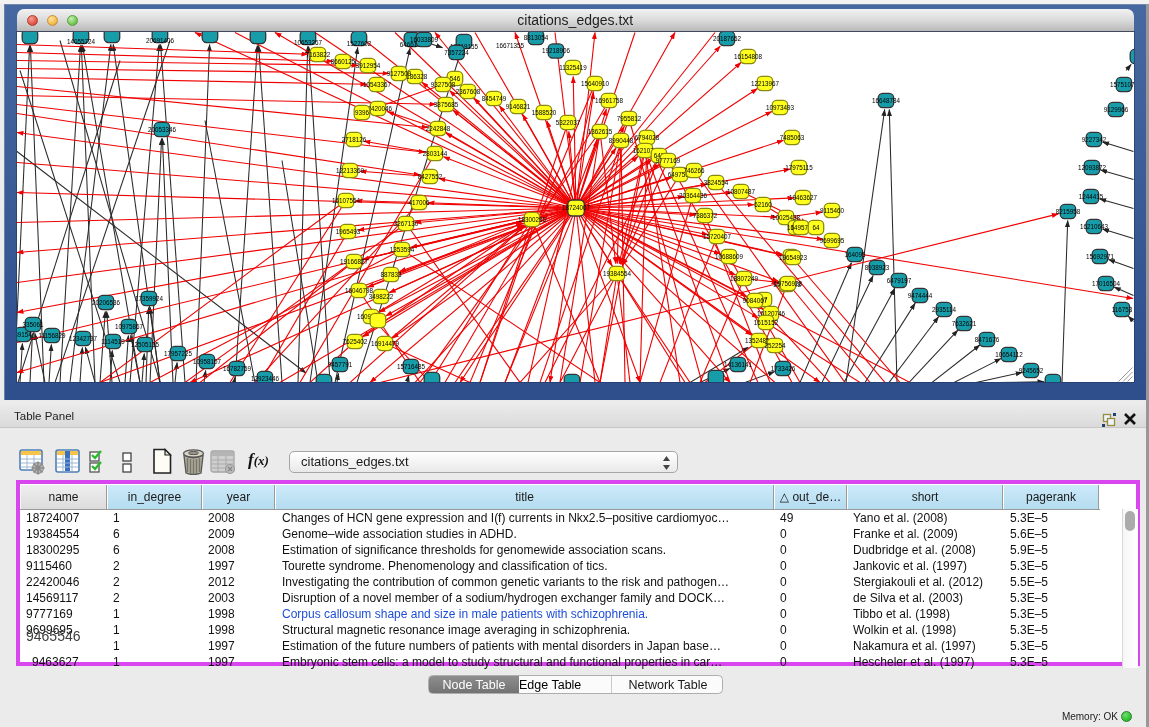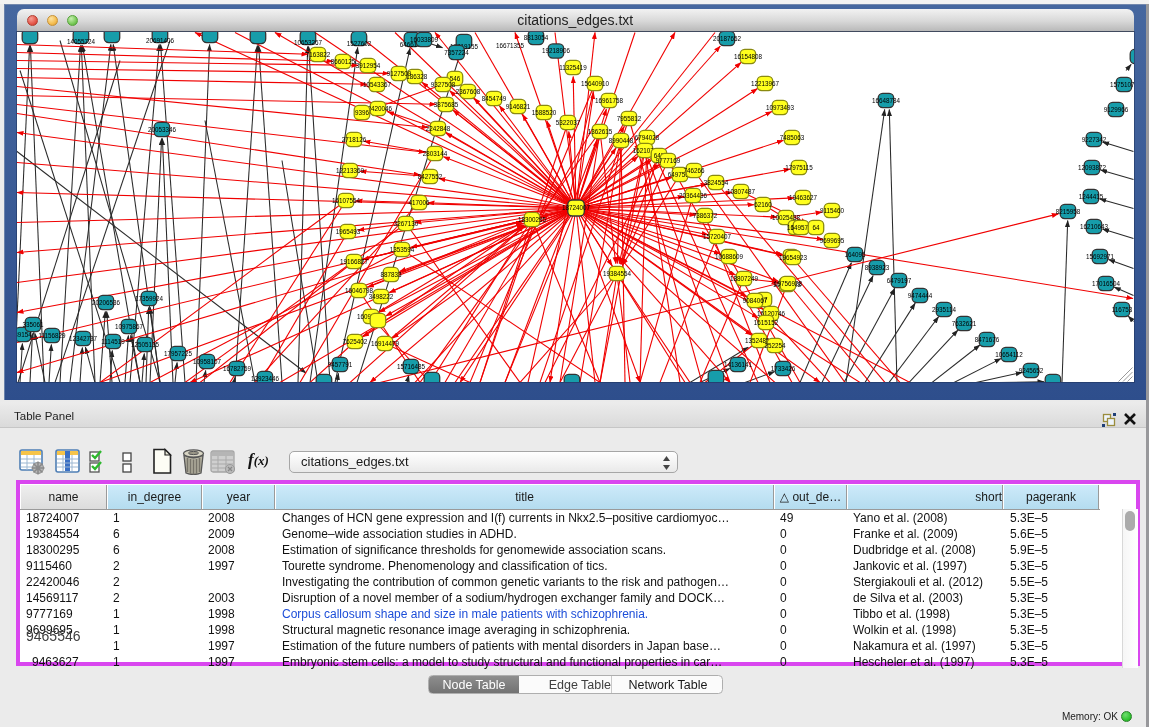--- a/index.html
+++ b/index.html
@@ -627,21 +627,21 @@
         <path d="M4.5 15L1 10h7z" fill="#444"></path>
       </svg>
   </div>
 
   <div class="abs" style="left:16px;top:80px;width:1124px;height:186px;background:#fff;border:4px solid #d946ef">
     <div style="position:absolute;left:1px;top:1px;width:86px;height:24px;background:linear-gradient(#efefef,#dcdcdc);border-right:1px solid #9a9a9a;font-size:12px;color:#1a1a1a;text-align:center;line-height:24px">name</div>
       <div style="position:absolute;left:88px;top:1px;width:94px;height:24px;background:linear-gradient(#cdeafa,#b4dcef);border-right:1px solid #9a9a9a;font-size:12px;color:#1a1a1a;text-align:center;line-height:24px">in_degree</div>
       <div style="position:absolute;left:183px;top:1px;width:72px;height:24px;background:linear-gradient(#cdeafa,#b4dcef);border-right:1px solid #9a9a9a;font-size:12px;color:#1a1a1a;text-align:center;line-height:24px">year</div>
       <div style="position:absolute;left:256px;top:1px;width:498px;height:24px;background:linear-gradient(#cdeafa,#b4dcef);border-right:1px solid #9a9a9a;font-size:12px;color:#1a1a1a;text-align:center;line-height:24px">title</div>
       <div style="position:absolute;left:755px;top:1px;width:72px;height:24px;background:linear-gradient(#cdeafa,#b4dcef);border-right:1px solid #9a9a9a;font-size:12px;color:#1a1a1a;text-align:center;line-height:24px">△ out_de…</div>
-      <div style="position:absolute;left:828px;top:1px;width:155px;height:24px;background:linear-gradient(#cdeafa,#b4dcef);border-right:1px solid #9a9a9a;font-size:12px;color:#1a1a1a;text-align:right;line-height:24px">short</div>
+      <div style="position:absolute;left:828px;top:1px;width:155px;height:24px;background:linear-gradient(#cdeafa,#b4dcef);border-right:1px solid #9a9a9a;font-size:12px;color:#1a1a1a;text-align:center;line-height:24px">short</div>
       <div style="position:absolute;left:984px;top:1px;width:95px;height:24px;background:linear-gradient(#cdeafa,#b4dcef);border-right:1px solid #9a9a9a;font-size:12px;color:#1a1a1a;text-align:center;line-height:24px">pagerank</div>
       <div style="position:absolute;left:0;top:25px;width:1080px;height:1px;background:#9a9a9a"></div>
       <div style="position:absolute;left:6px;top:26px;width:520px;height:16px;font-size:12px;color:#111;line-height:16px;white-space:nowrap;overflow:hidden">18724007</div>
       <div style="position:absolute;left:93px;top:26px;width:520px;height:16px;font-size:12px;color:#111;line-height:16px;white-space:nowrap;overflow:hidden">1</div>
       <div style="position:absolute;left:188px;top:26px;width:520px;height:16px;font-size:12px;color:#111;line-height:16px;white-space:nowrap;overflow:hidden">2008</div>
       <div style="position:absolute;left:262px;top:26px;width:520px;height:16px;font-size:12px;color:#111;line-height:16px;white-space:nowrap;overflow:hidden">Changes of HCN gene expression and I(f) currents in Nkx2.5–positive cardiomyoc…</div>
       <div style="position:absolute;left:760px;top:26px;width:520px;height:16px;font-size:12px;color:#111;line-height:16px;white-space:nowrap;overflow:hidden">49</div>
       <div style="position:absolute;left:833px;top:26px;width:520px;height:16px;font-size:12px;color:#111;line-height:16px;white-space:nowrap;overflow:hidden">Yano et al. (2008)</div>
       <div style="position:absolute;left:990px;top:26px;width:520px;height:16px;font-size:12px;color:#111;line-height:16px;white-space:nowrap;overflow:hidden">5.3E–5</div>
       <div style="position:absolute;left:6px;top:42px;width:520px;height:16px;font-size:12px;color:#111;line-height:16px;white-space:nowrap;overflow:hidden">19384554</div>
@@ -660,20 +660,21 @@
       <div style="position:absolute;left:990px;top:58px;width:520px;height:16px;font-size:12px;color:#111;line-height:16px;white-space:nowrap;overflow:hidden">5.9E–5</div>
       <div style="position:absolute;left:6px;top:74px;width:520px;height:16px;font-size:12px;color:#111;line-height:16px;white-space:nowrap;overflow:hidden">9115460</div>
       <div style="position:absolute;left:93px;top:74px;width:520px;height:16px;font-size:12px;color:#111;line-height:16px;white-space:nowrap;overflow:hidden">2</div>
       <div style="position:absolute;left:188px;top:74px;width:520px;height:16px;font-size:12px;color:#111;line-height:16px;white-space:nowrap;overflow:hidden">1997</div>
       <div style="position:absolute;left:262px;top:74px;width:520px;height:16px;font-size:12px;color:#111;line-height:16px;white-space:nowrap;overflow:hidden">Tourette syndrome. Phenomenology and classification of tics.</div>
       <div style="position:absolute;left:760px;top:74px;width:520px;height:16px;font-size:12px;color:#111;line-height:16px;white-space:nowrap;overflow:hidden">0</div>
       <div style="position:absolute;left:833px;top:74px;width:520px;height:16px;font-size:12px;color:#111;line-height:16px;white-space:nowrap;overflow:hidden">Jankovic et al. (1997)</div>
       <div style="position:absolute;left:990px;top:74px;width:520px;height:16px;font-size:12px;color:#111;line-height:16px;white-space:nowrap;overflow:hidden">5.3E–5</div>
       <div style="position:absolute;left:6px;top:90px;width:520px;height:16px;font-size:12px;color:#111;line-height:16px;white-space:nowrap;overflow:hidden">22420046</div>
       <div style="position:absolute;left:93px;top:90px;width:520px;height:16px;font-size:12px;color:#111;line-height:16px;white-space:nowrap;overflow:hidden">2</div>
+      <div style="position:absolute;left:188px;top:90px;width:520px;height:16px;font-size:12px;color:#111;line-height:16px;white-space:nowrap;overflow:hidden">2012</div>
       <div style="position:absolute;left:262px;top:90px;width:520px;height:16px;font-size:12px;color:#111;line-height:16px;white-space:nowrap;overflow:hidden">Investigating the contribution of common genetic variants to the risk and pathogen…</div>
       <div style="position:absolute;left:760px;top:90px;width:520px;height:16px;font-size:12px;color:#111;line-height:16px;white-space:nowrap;overflow:hidden">0</div>
       <div style="position:absolute;left:833px;top:90px;width:520px;height:16px;font-size:12px;color:#111;line-height:16px;white-space:nowrap;overflow:hidden">Stergiakouli et al. (2012)</div>
       <div style="position:absolute;left:990px;top:90px;width:520px;height:16px;font-size:12px;color:#111;line-height:16px;white-space:nowrap;overflow:hidden">5.5E–5</div>
       <div style="position:absolute;left:6px;top:106px;width:520px;height:16px;font-size:12px;color:#111;line-height:16px;white-space:nowrap;overflow:hidden">14569117</div>
       <div style="position:absolute;left:93px;top:106px;width:520px;height:16px;font-size:12px;color:#111;line-height:16px;white-space:nowrap;overflow:hidden">2</div>
       <div style="position:absolute;left:188px;top:106px;width:520px;height:16px;font-size:12px;color:#111;line-height:16px;white-space:nowrap;overflow:hidden">2003</div>
       <div style="position:absolute;left:262px;top:106px;width:520px;height:16px;font-size:12px;color:#111;line-height:16px;white-space:nowrap;overflow:hidden">Disruption of a novel member of a sodium/hydrogen exchanger family and DOCK…</div>
       <div style="position:absolute;left:760px;top:106px;width:520px;height:16px;font-size:12px;color:#111;line-height:16px;white-space:nowrap;overflow:hidden">0</div>
       <div style="position:absolute;left:833px;top:106px;width:520px;height:16px;font-size:12px;color:#111;line-height:16px;white-space:nowrap;overflow:hidden">de Silva et al. (2003)</div>
@@ -706,18 +707,18 @@
       <div style="position:absolute;left:760px;top:170px;width:520px;height:16px;font-size:12px;color:#111;line-height:16px;white-space:nowrap;overflow:hidden">0</div>
       <div style="position:absolute;left:833px;top:170px;width:520px;height:16px;font-size:12px;color:#111;line-height:16px;white-space:nowrap;overflow:hidden">Hescheler et al. (1997)</div>
       <div style="position:absolute;left:990px;top:170px;width:520px;height:16px;font-size:12px;color:#111;line-height:16px;white-space:nowrap;overflow:hidden">5.3E–5</div>
 
     <div class="abs" style="left:1102px;top:25px;width:16px;height:159px;background:linear-gradient(90deg,#f6f6f6,#ffffff);border-left:1px solid #d8d8d8"></div>
     <div class="abs" style="left:1105px;top:27px;width:10px;height:20px;background:#ababab;border-radius:5px"></div>
   </div>
 
   <div class="abs" style="left:428px;top:274.5px;width:295px;height:19px;border:1px solid #aeaeae;border-radius:4.5px;background:#fbfbfb;overflow:hidden">
     <div class="abs" style="left:0;top:0;width:90px;height:19px;background:linear-gradient(#8e8e8e,#6f6f6f);color:#fff;font-size:12.5px;text-align:center;line-height:18px">Node Table</div>
-    <div class="abs" style="left:90px;top:0;width:93px;height:19px;color:#404040;font-size:12.5px;text-align:right;line-height:18px;border-right:1px solid #c9c9c9">Edge Table</div>
+    <div class="abs" style="left:90px;top:0;width:93px;height:19px;color:#000000;font-size:12.5px;text-align:left;line-height:18px;border-right:1px solid #c9c9c9">Edge Table</div>
     <div class="abs" style="left:183px;top:0;width:112px;height:19px;color:#1a1a1a;font-size:12.5px;text-align:center;line-height:18px">Network Table</div>
   </div>
 
   <div class="abs" style="left:1040px;top:311px;width:78px;text-align:right;font-size:10px;color:#222">Memory: OK</div>
   <div class="abs" style="left:1120.5px;top:310.5px;width:11.5px;height:11.5px;border-radius:50%;background:radial-gradient(circle at 38% 32%,#6fdd6f,#2dc12d 65%,#1ea41e);border:1px solid #2a7f2a"></div>
 </div>
 </body></html>

